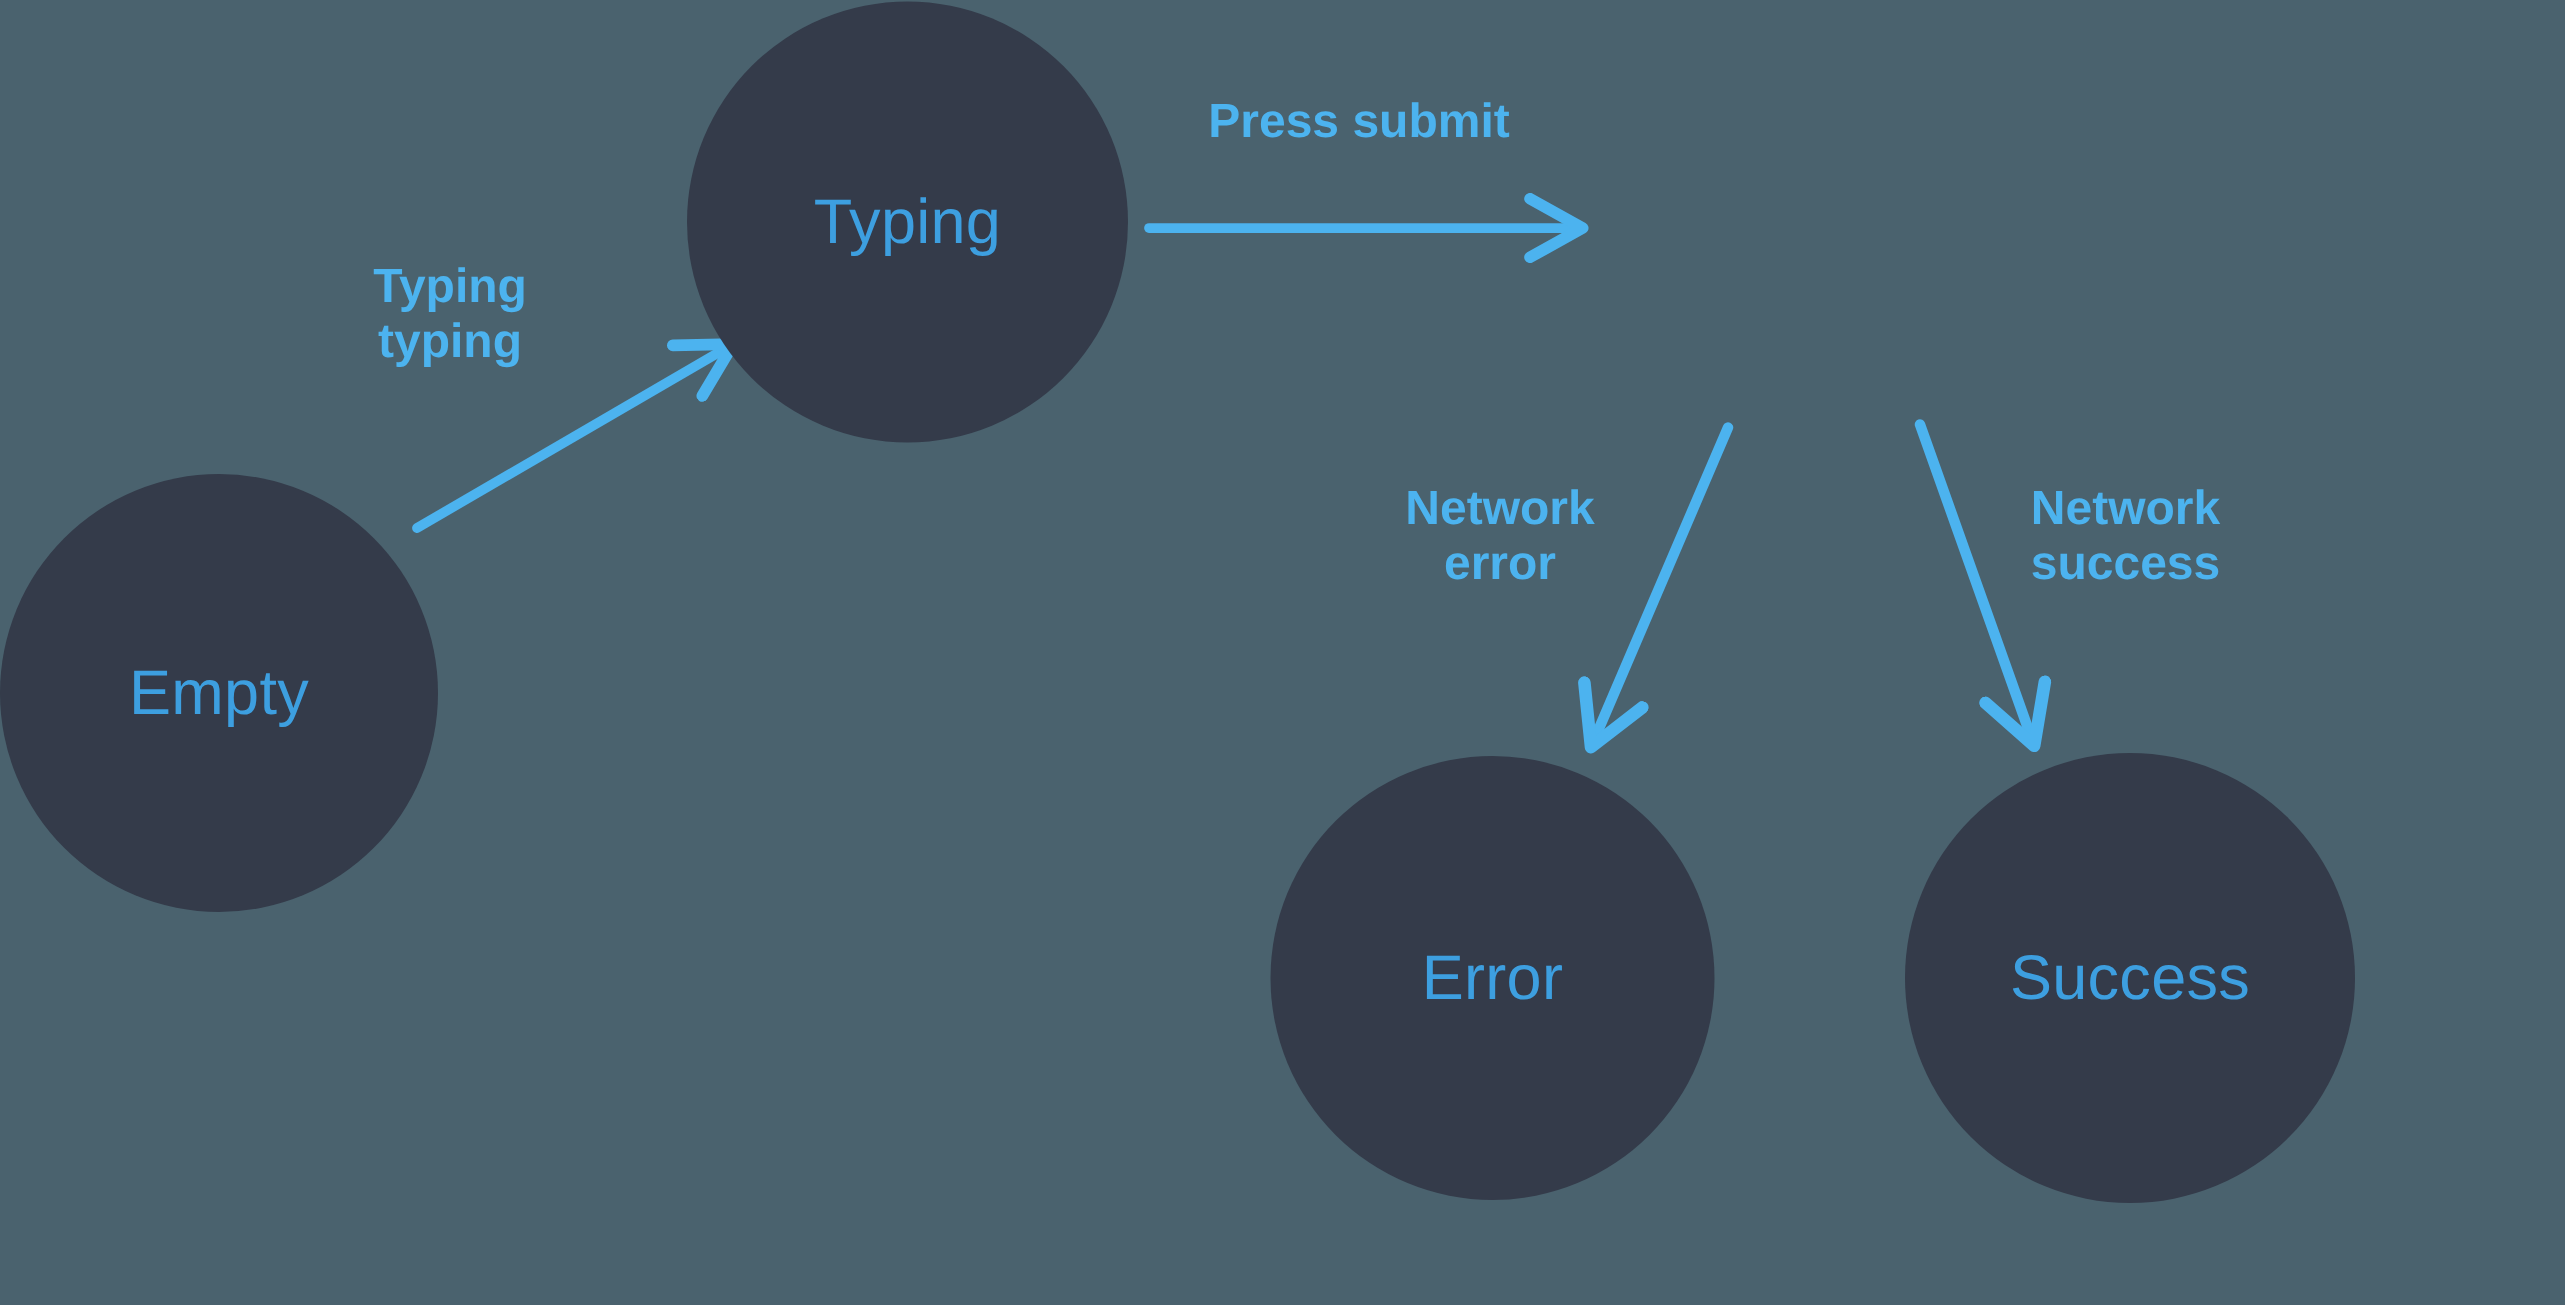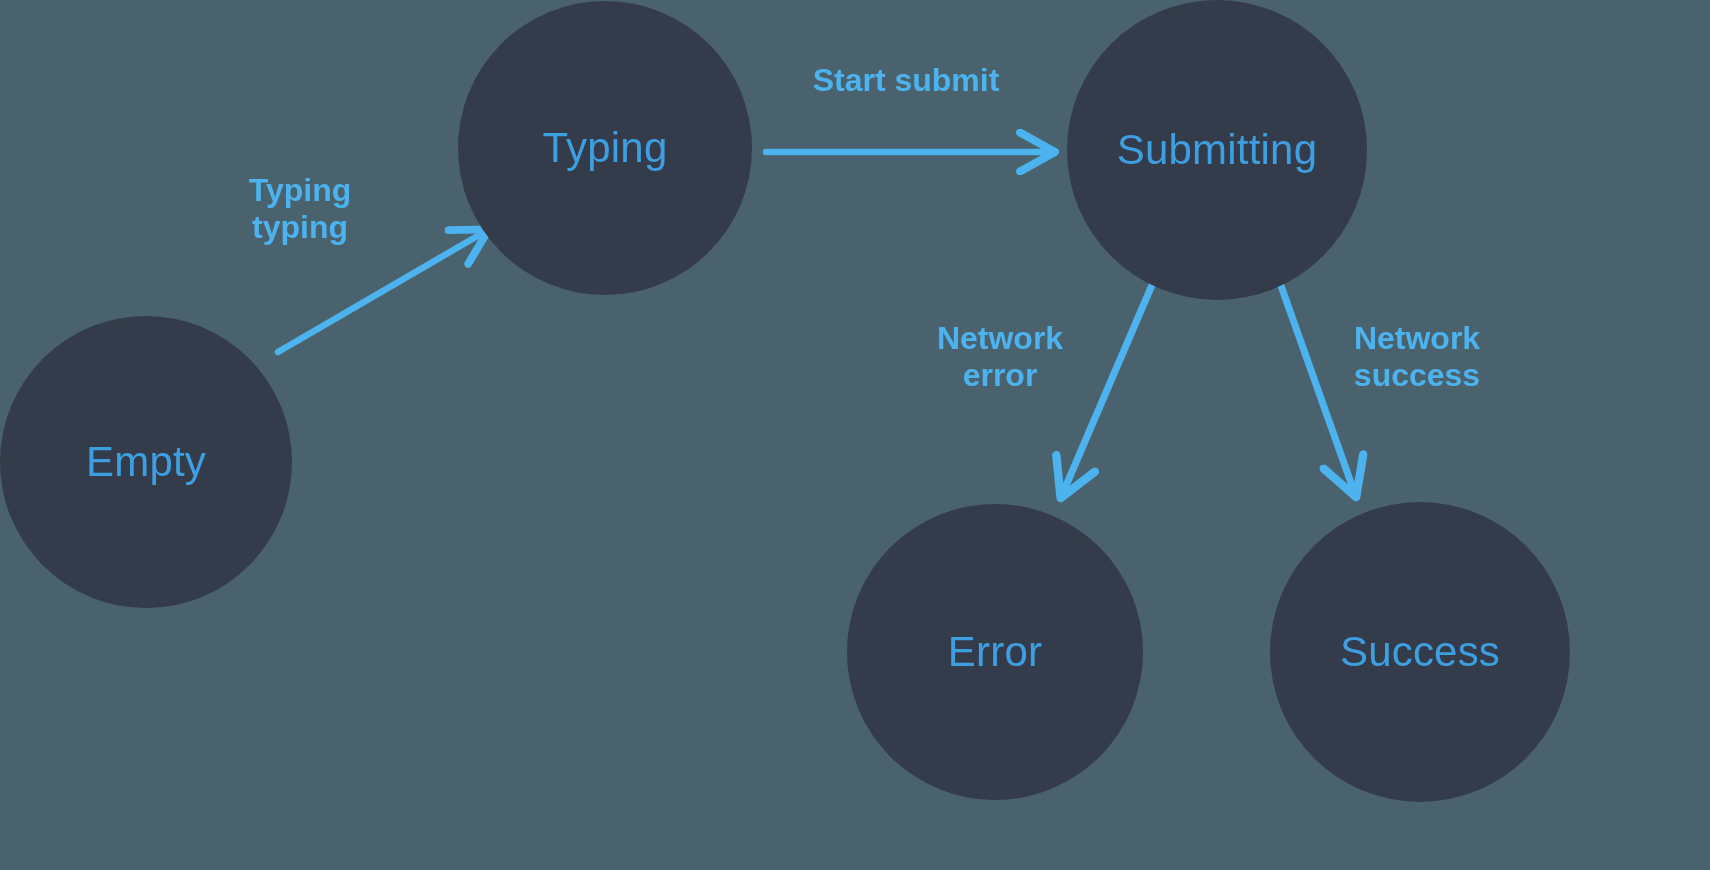--- a/index.html
+++ b/index.html
@@ -70,36 +70,33 @@
   </svg>
 
   <div class="state-node" style="left:0; top:316px; width:292px; height:292px;">
     <span class="state-label">Empty</span>
   </div>
 
   <div class="state-node" style="left:458px; top:1px; width:294px; height:294px;">
     <span class="state-label">Typing</span>
   </div>
 
-  <div class="state-node" style="left:1067px; top:0px; width:300px; height:300px;">
-    <span class="state-label">Submitting</span>
-  </div>
 
   <div class="state-node" style="left:847px; top:504px; width:296px; height:296px;">
     <span class="state-label">Error</span>
   </div>
 
   <div class="state-node" style="left:1270px; top:502px; width:300px; height:300px;">
     <span class="state-label">Success</span>
   </div>
 
   <div class="edge-label" style="left:180px; top:172px; width:240px;">Typing
 typing</div>
 
-  <div class="edge-label" style="left:746px; top:62px; width:320px;">Start submit</div>
+  <div class="edge-label" style="left:746px; top:62px; width:320px;">Press submit</div>
 
   <div class="edge-label" style="left:880px; top:320px; width:240px;">Network
 error</div>
 
   <div class="edge-label" style="left:1290px; top:320px; width:254px;">Network
 success</div>
 
 </div>
 
 </body></html>

